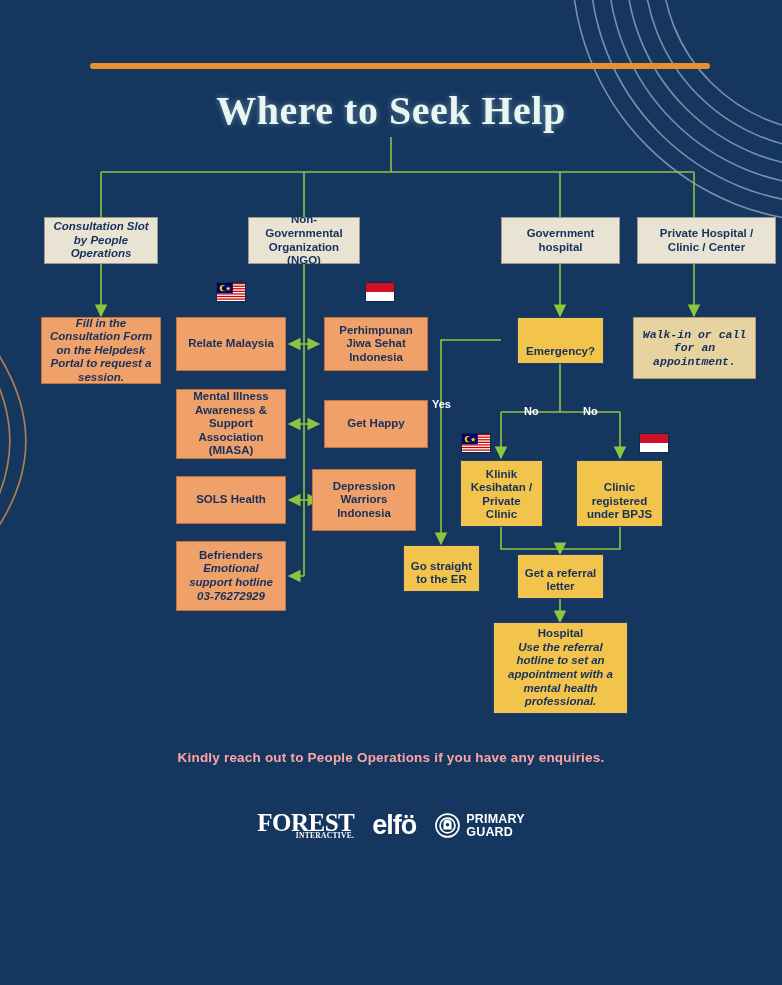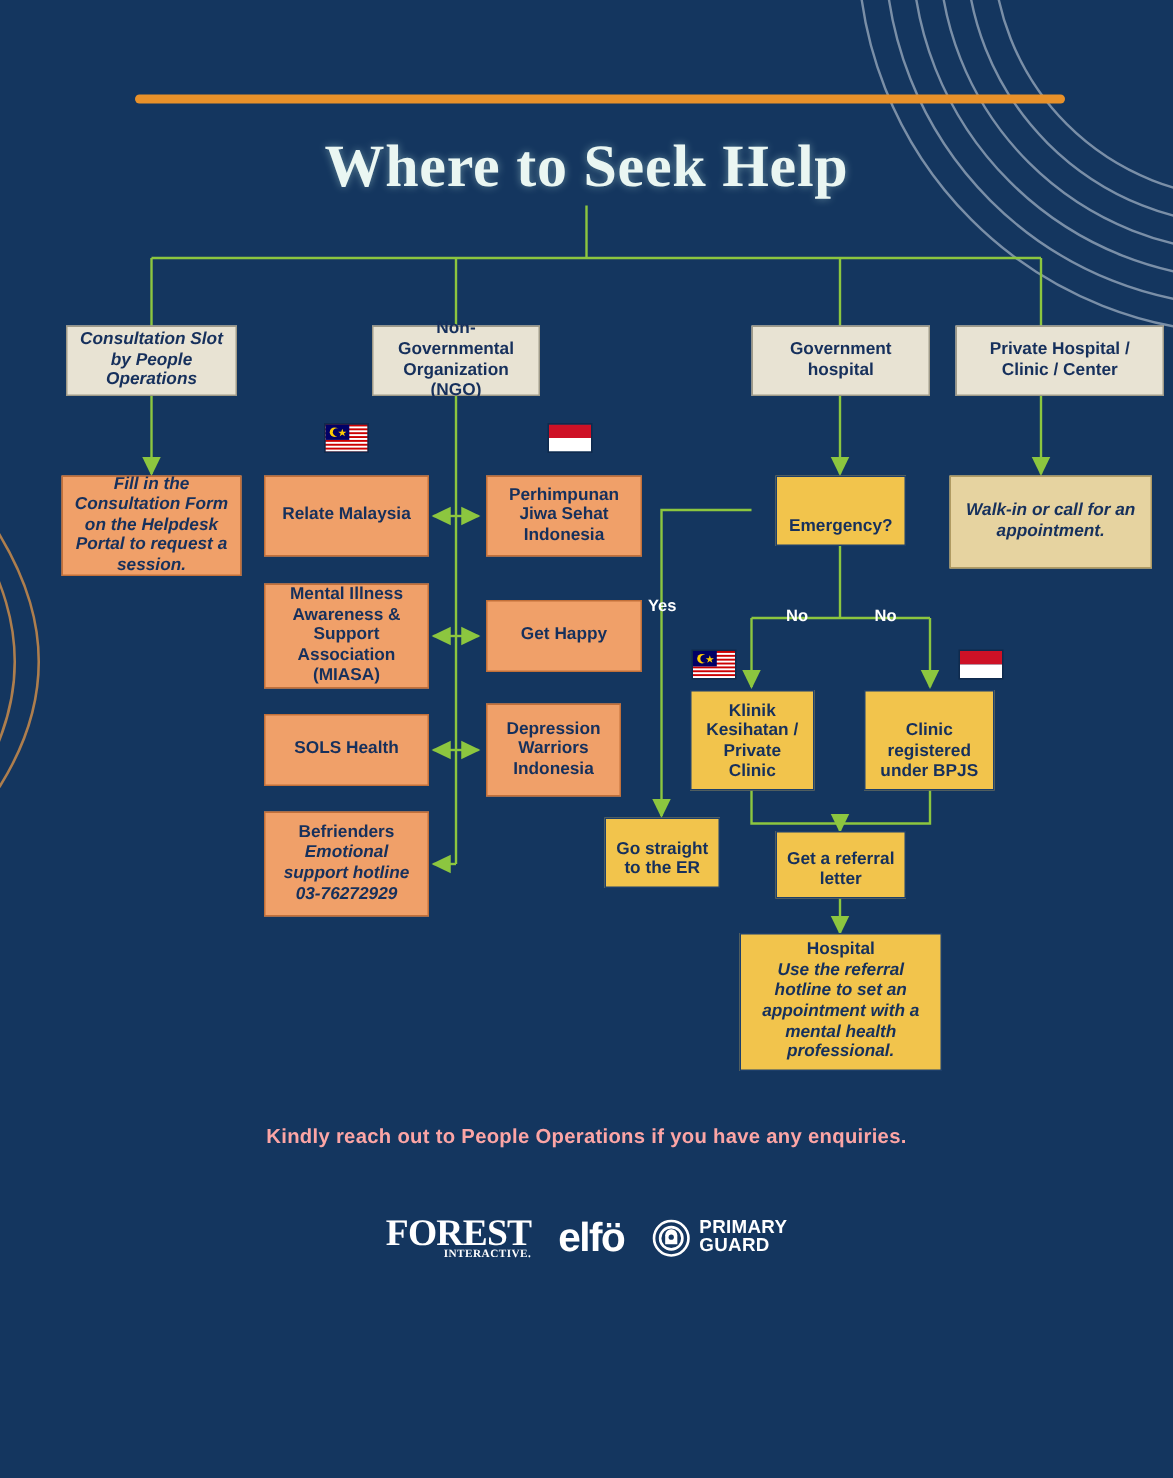--- a/index.html
+++ b/index.html
@@ -56,21 +56,21 @@
 
   
   #footer-note{
     position:absolute;left:0;top:706px;width:782px;text-align:center;
     color:#fca5a5;font-size:13.5px;font-weight:600;letter-spacing:.2px;
   }
   #logos{
     position:absolute;left:0;top:758px;width:782px;height:46px;
     display:flex;align-items:center;justify-content:center;gap:18px;
   }
-  .logo{display:flex;align-items:flex-start;color:#fff;}
+  .logo{display:flex;align-items:flex-end;color:#fff;}
   #logo-forest{font-family:Liberation Serif, serif;}
   #forest-main{font-size:25px;font-weight:bold;letter-spacing:-.5px;line-height:1;}
   #forest-sub{font-size:7.5px;font-weight:bold;letter-spacing:.3px;margin-top:-4px;}
   #logo-elfo{font-size:27px;font-weight:bold;letter-spacing:-1px;line-height:1;}
   #pg-text{font-size:12.5px;font-weight:bold;line-height:1.02;letter-spacing:.2px;}
 </style>
 </head>
 <body>
 
 <div id="stage">
@@ -217,21 +217,21 @@
   </div>
 
   <div class="box orange" style="left:324px;top:273px;width:104px;height:54px;">
     <span>Perhimpunan Jiwa Sehat Indonesia</span>
   </div>
 
   <div class="box orange" style="left:324px;top:356px;width:104px;height:48px;">
     <span>Get Happy</span>
   </div>
 
-  <div class="box orange" style="left:324px;top:425px;width:90px;height:62px;">
+  <div class="box orange" style="left:312px;top:425px;width:104px;height:62px;">
     <span>Depression Warriors Indonesia</span>
   </div>
 
   <div class="box gold" style="left:517px;top:273px;width:87px;height:47px;">
     <span>Emergency?</span>
   </div>
 
   <div class="lbl" style="left:432px;top:354px;">Yes</div>
   <div class="lbl" style="left:524px;top:361px;">No</div>
   <div class="lbl" style="left:583px;top:361px;">No</div>
@@ -272,21 +272,21 @@
 
   <div class="box gold" style="left:517px;top:510px;width:87px;height:45px;">
     <span>Get a referral letter</span>
   </div>
 
   <div class="box gold" style="left:493px;top:578px;width:135px;height:92px;flex-direction:column;justify-content:center;">
     <span>Hospital</span>
     <span class="ital" style="font-weight:600;">Use the referral hotline to set an appointment with a mental health professional.</span>
   </div>
 
-  <div class="box gold-soft" style="left:633px;top:273px;width:135px;height:62px;">
+  <div class="box gold-soft" style="left:633px;top:273px;width:123px;height:62px;font-family:Liberation Mono, monospace;">
     <span>Walk-in or call for an appointment.</span>
   </div>
 
   <div id="footer-note">Kindly reach out to People Operations if you have any enquiries.</div>
 
   <div id="logos">
     <div class="logo" id="logo-forest" style="flex-direction:column;align-items:flex-start;">
       <div id="forest-main">FOREST</div>
       <div id="forest-sub" style="align-self:flex-end;">INTERACTIVE.</div>
     </div>

